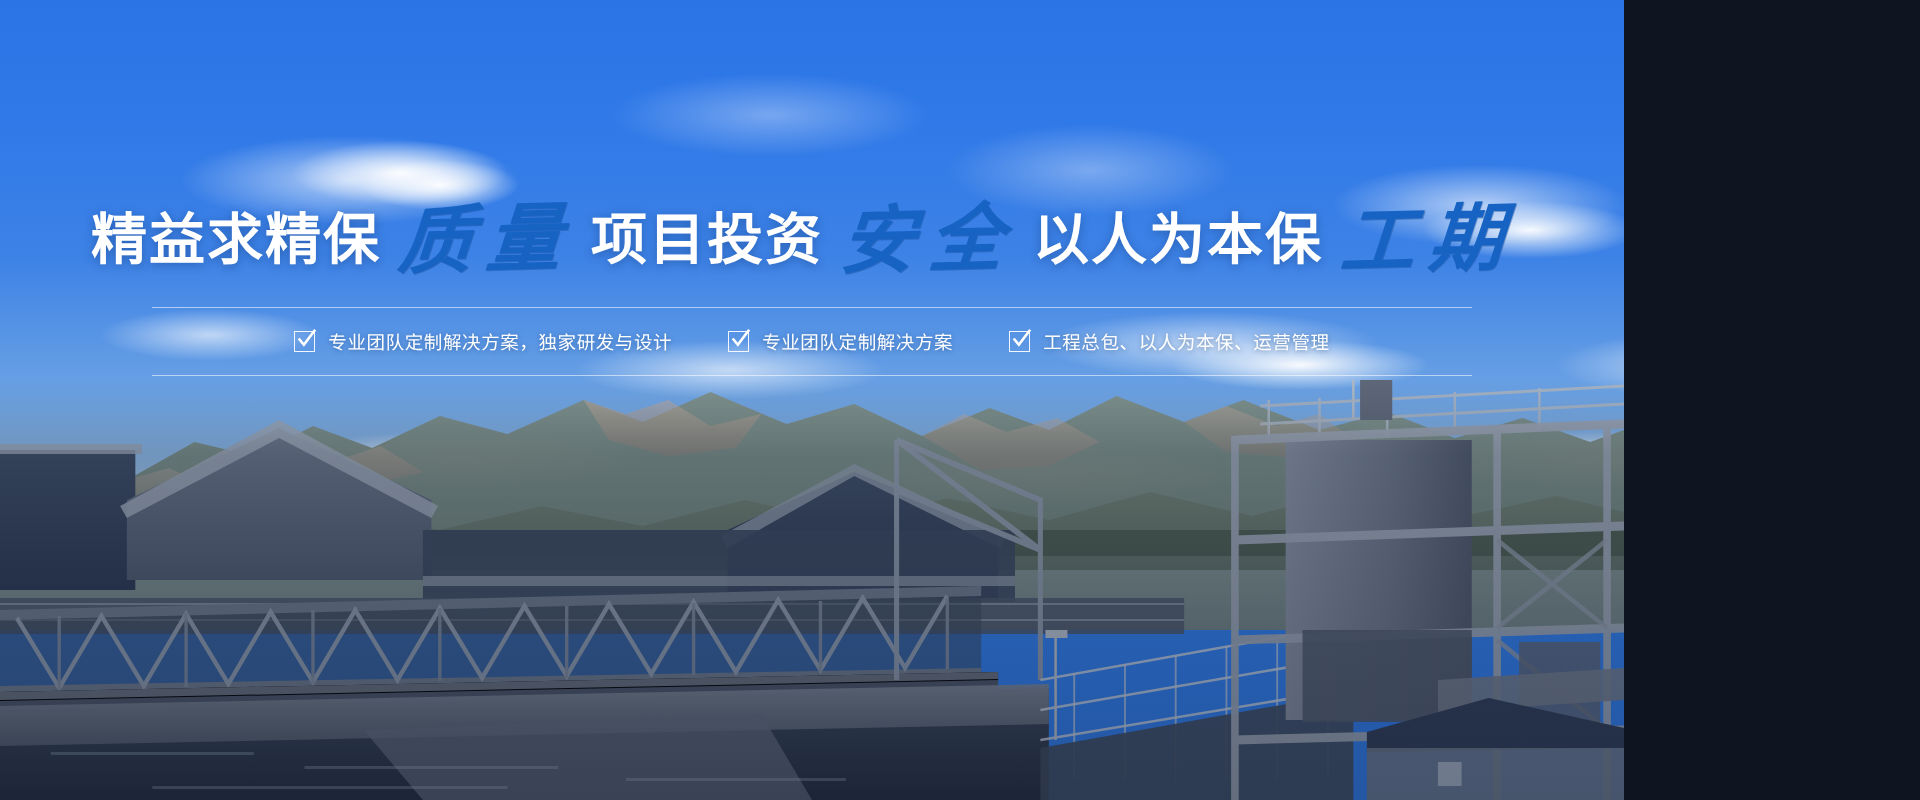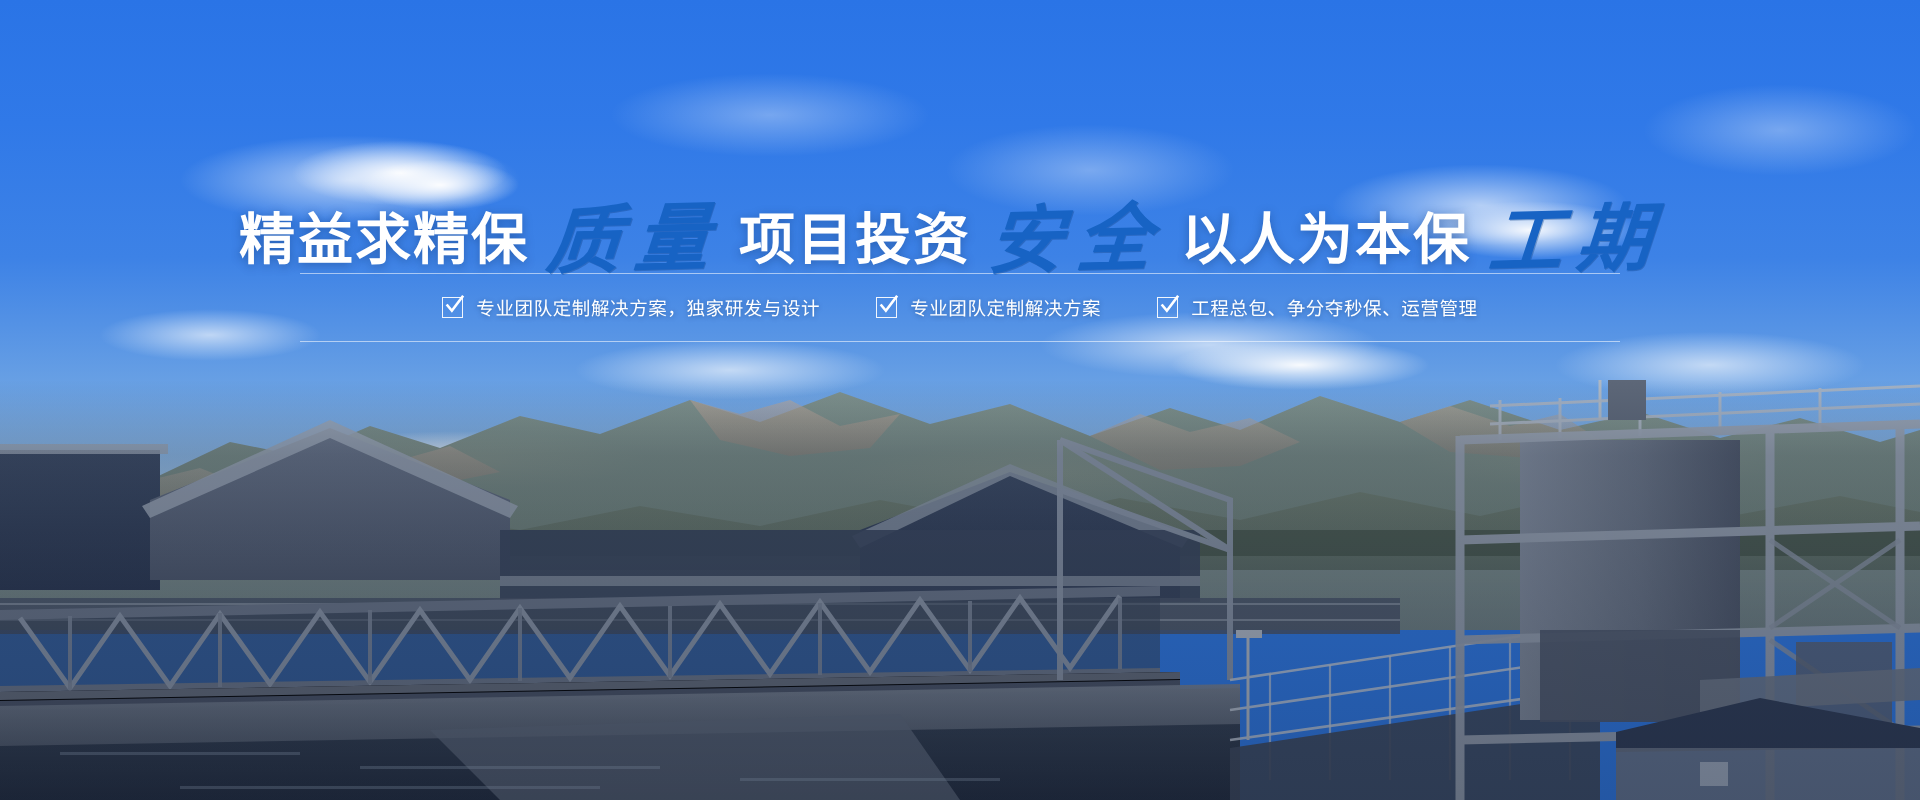--- a/index.html
+++ b/index.html
@@ -7,21 +7,21 @@
     margin: 0;
     padding: 0;
     background: #0e1420;
   }
   body {
     font-family: "Liberation Sans", "DejaVu Sans", sans-serif;
   }
 
   .banner {
     position: relative;
-    width: 1920px;
+    width: 1624px;
     height: 800px;
     overflow: hidden;
     background: #2e7ae8;
   }
 
   
   .sky {
     position: absolute;
     inset: 0 0 auto 0;
     height: 560px;
@@ -109,20 +109,21 @@
     margin: 0 16px 0 18px;
     line-height: 1;
     position: relative;
     top: 6px;
     transform: skewX(-6deg) rotate(-1.5deg);
     text-shadow: 1px 1px 0 rgba(10,60,130,.35);
   }
 
   
   .features {
+    margin-top: 34px;
     width: 1320px;
     border-top: 1px solid rgba(255,255,255,.55);
     border-bottom: 1px solid rgba(255,255,255,.55);
     padding: 20px 0 21px 0;
     display: flex;
     align-items: center;
     justify-content: center;
     gap: 56px;
   }
   .feature {
@@ -415,19 +416,19 @@
         </span>
         <span class="feature-label">专业团队定制解决方案</span>
       </div>
 
       <div class="feature">
         <span class="chk">
           <svg viewBox="0 0 24 24" fill="none" stroke="#ffffff" stroke-width="3" stroke-linecap="square" stroke-linejoin="miter">
             <path d="M4 12 L9 18 L21 2"></path>
           </svg>
         </span>
-        <span class="feature-label">工程总包、争分夺秒保、运营管理</span>
+        <span class="feature-label">工程总包、以人为本保、运营管理</span>
       </div>
 
     </div>
   </div>
 
 </div>
 
 </body></html>

